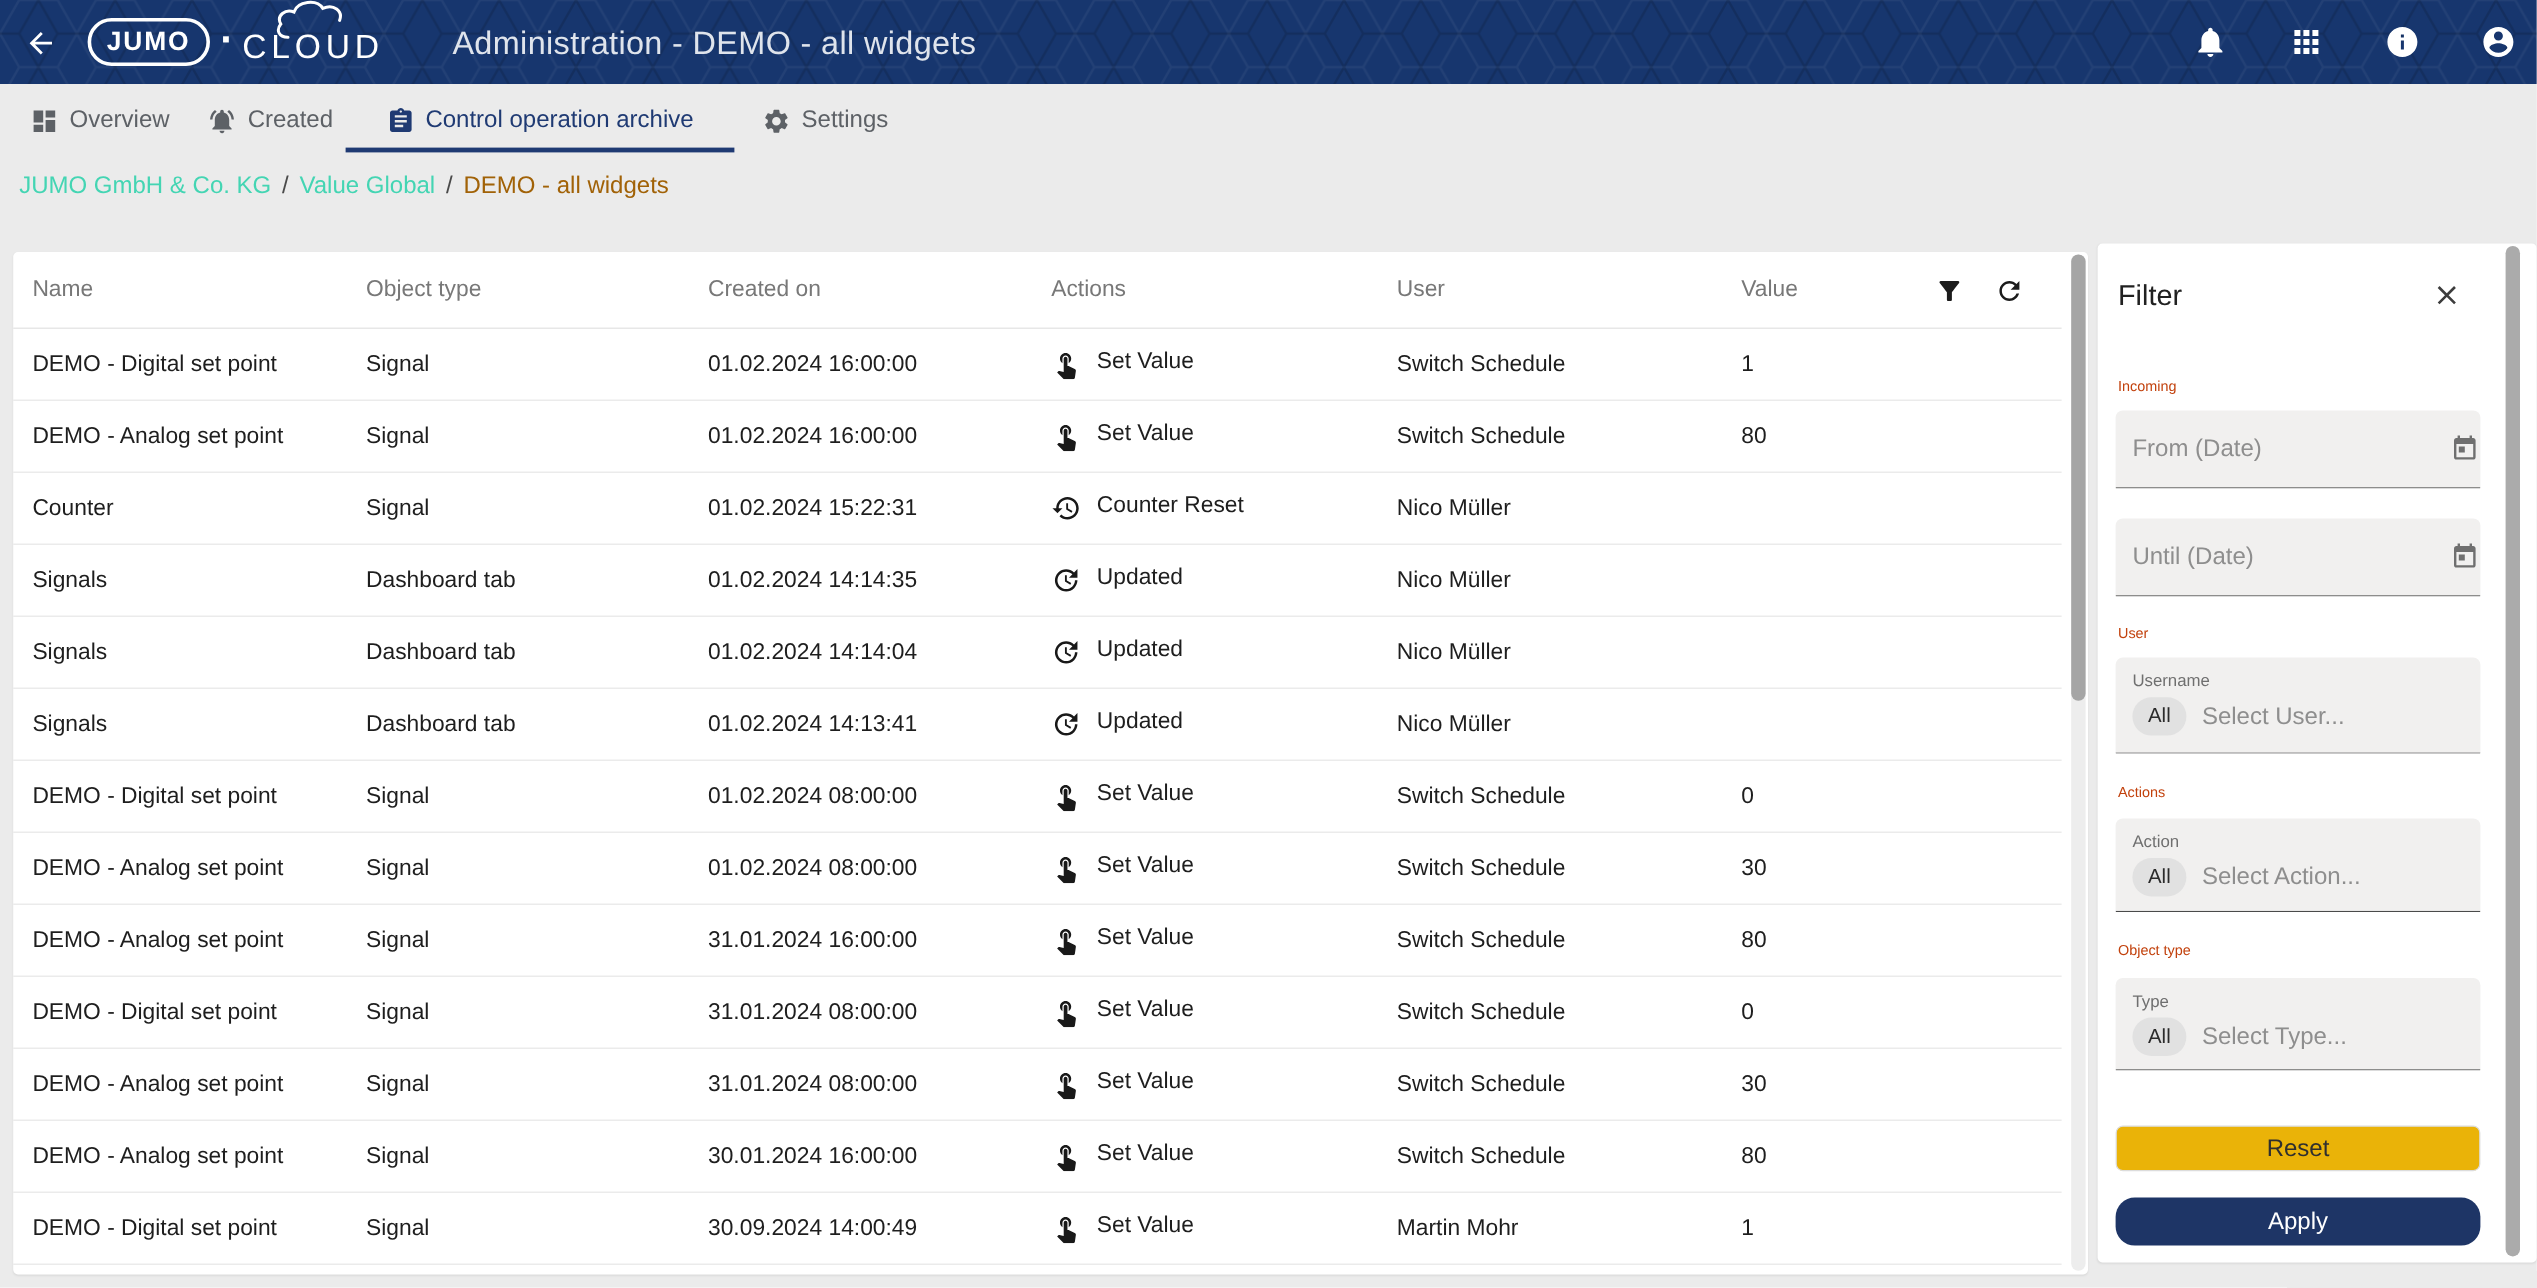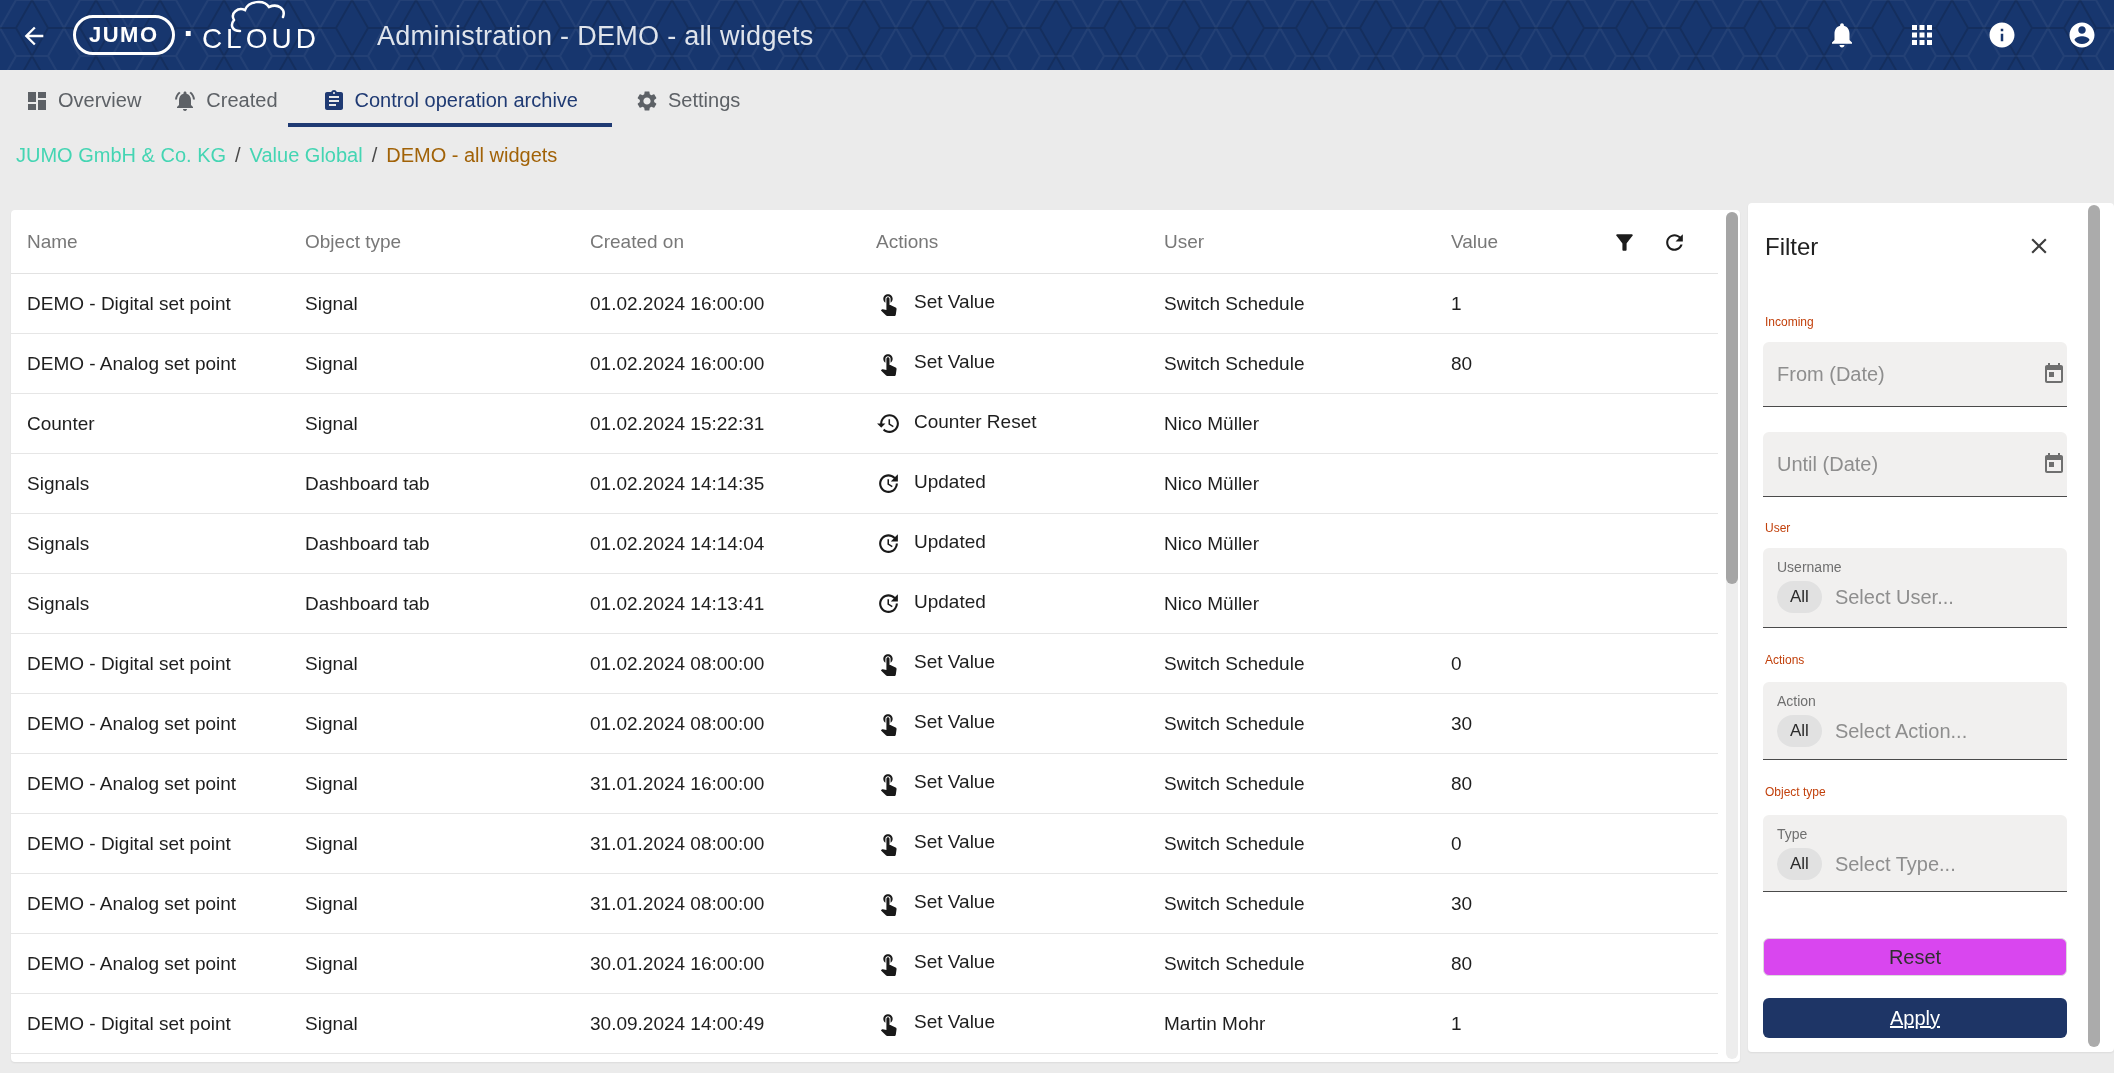--- a/index.html
+++ b/index.html
@@ -109,27 +109,27 @@
   .chip {
     background:#e1e1e1; border-radius:17px; padding:6px 13px;
     font-size:17px; color:#2b2b2b; cursor:pointer;
   }
   .f-select-row input {
     flex:1; margin-left:13px; border:none; outline:none; background:transparent;
     font-family:"Liberation Sans", sans-serif; font-size:20px; color:#333; min-width:0;
   }
   .f-reset {
     position:absolute; left:15px; top:735px; width:304px; height:38px;
-    background:#d946ef; border:1px solid #dcdcdc; border-radius:6px;
+    background:#eab308; border:1px solid #dcdcdc; border-radius:6px;
     font-family:"Liberation Sans", sans-serif; font-size:20px; color:#2f2f2f; cursor:pointer;
   }
   .f-apply {
     position:absolute; left:15px; top:795px; width:304px; height:40px;
-    background:#1e3566; border:none; border-radius:6px;
-    font-family:"Liberation Sans", sans-serif; font-size:20px; font-weight:500; color:#fff; cursor:pointer;text-decoration:underline;
+    background:#1e3566; border:none; border-radius:16px;
+    font-family:"Liberation Sans", sans-serif; font-size:20px; font-weight:500; color:#fff; cursor:pointer;
   }
   .f-scroll-thumb {
     position:absolute; left:340px; top:2px; bottom:5px; width:12px;
     background:#ababab; border-radius:6px; cursor:pointer;
   }
 </style>
 </head>
 <body>
 
 <div class="app-header">

